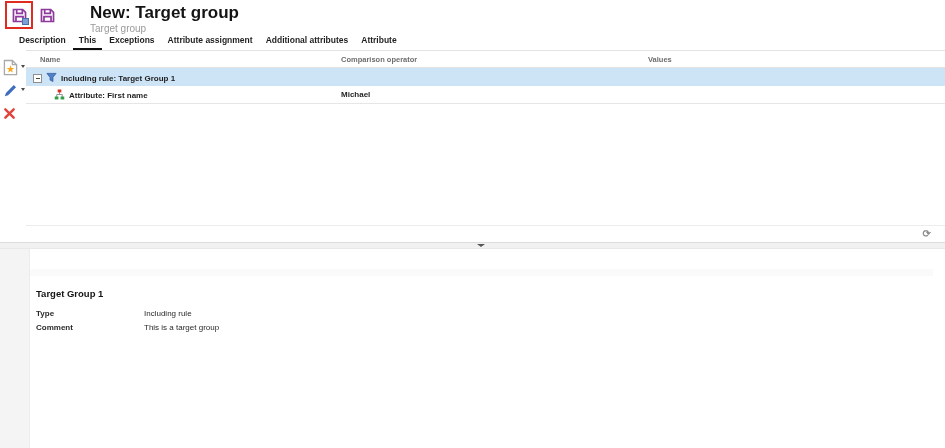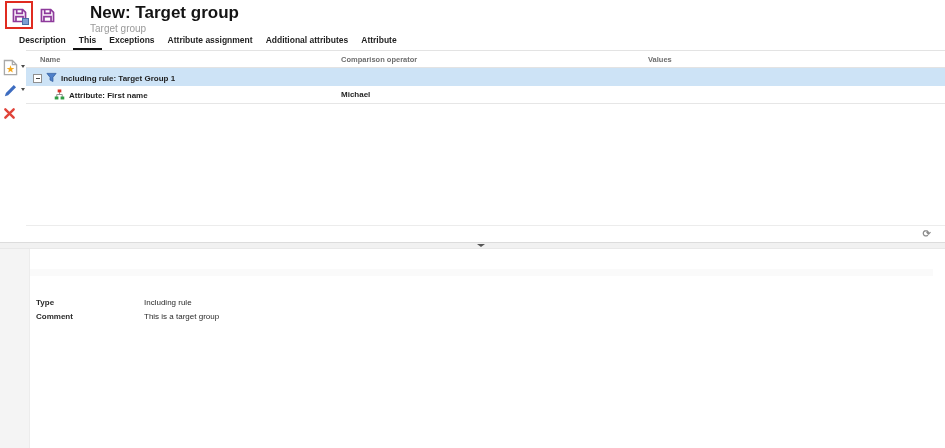--- a/index.html
+++ b/index.html
@@ -202,20 +202,21 @@
   <span class="split-handle"></span>
 </div>
 
 <div class="band details">
   <div class="gutter"></div>
   <div class="dheader">
     <span class="dheader-title">Details</span>
     <span class="win-icon"></span>
   </div>
   <div class="dbody">
+    <div class="dtitle">Target Group 1</div>
     <div class="dfields">
       <div class="dfield">
         <span class="dlabel">Type</span>
         <span class="dvalue">Including rule</span>
       </div>
       <div class="dfield">
         <span class="dlabel">Comment</span>
         <span class="dvalue">This is a target group</span>
       </div>
     </div>

